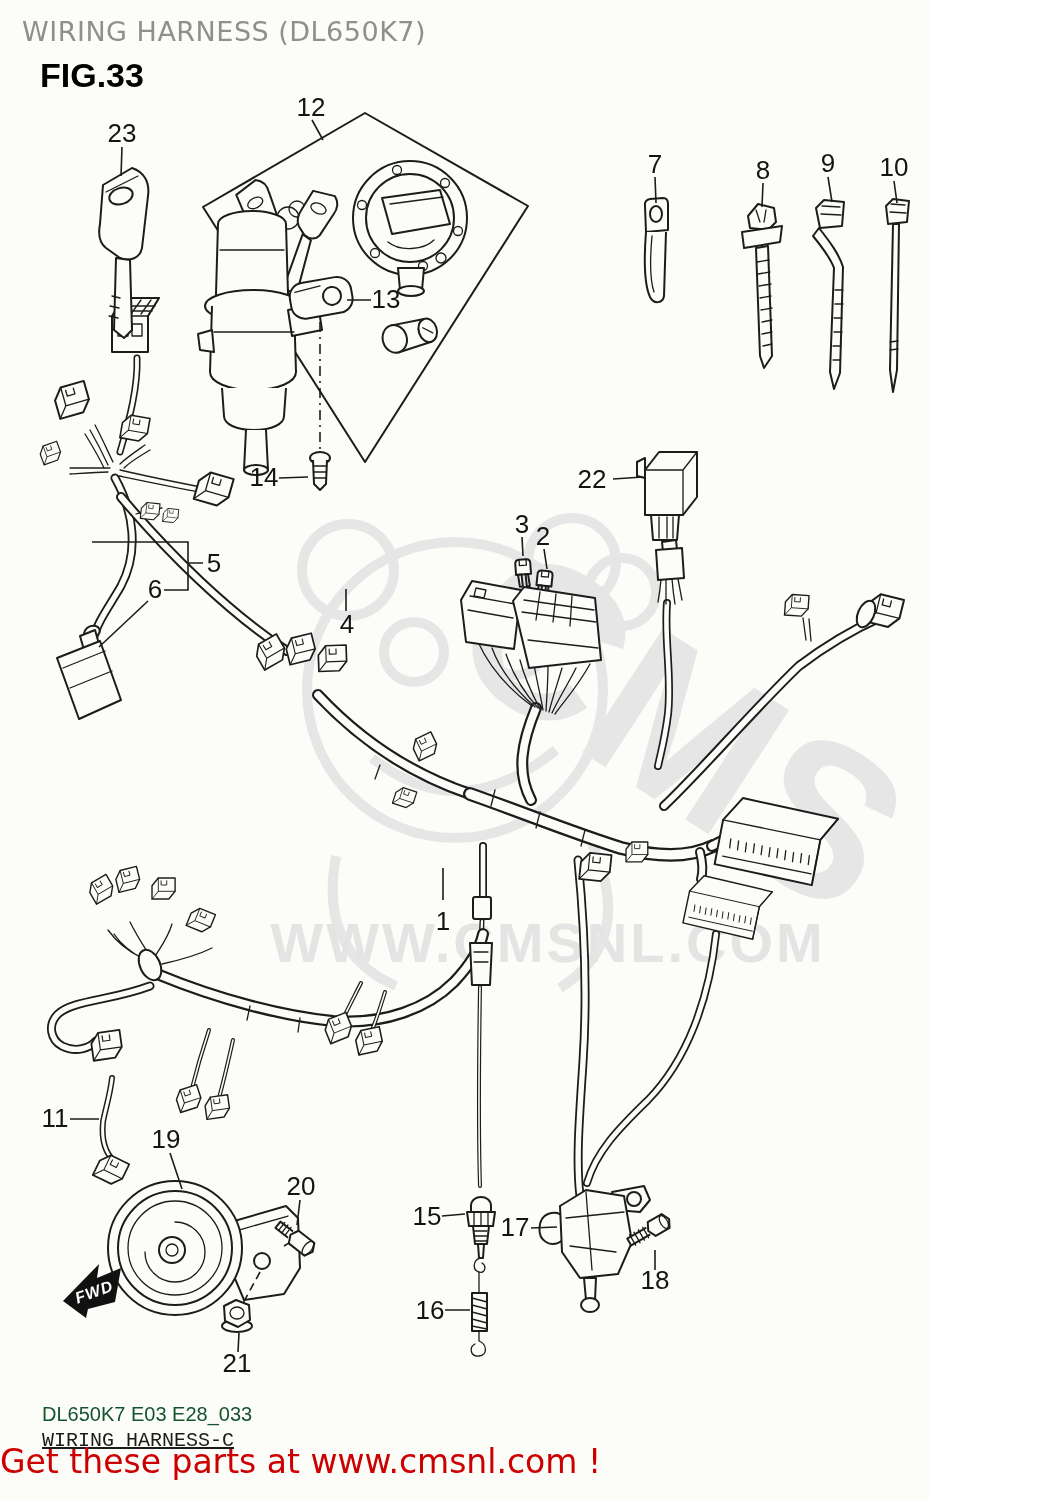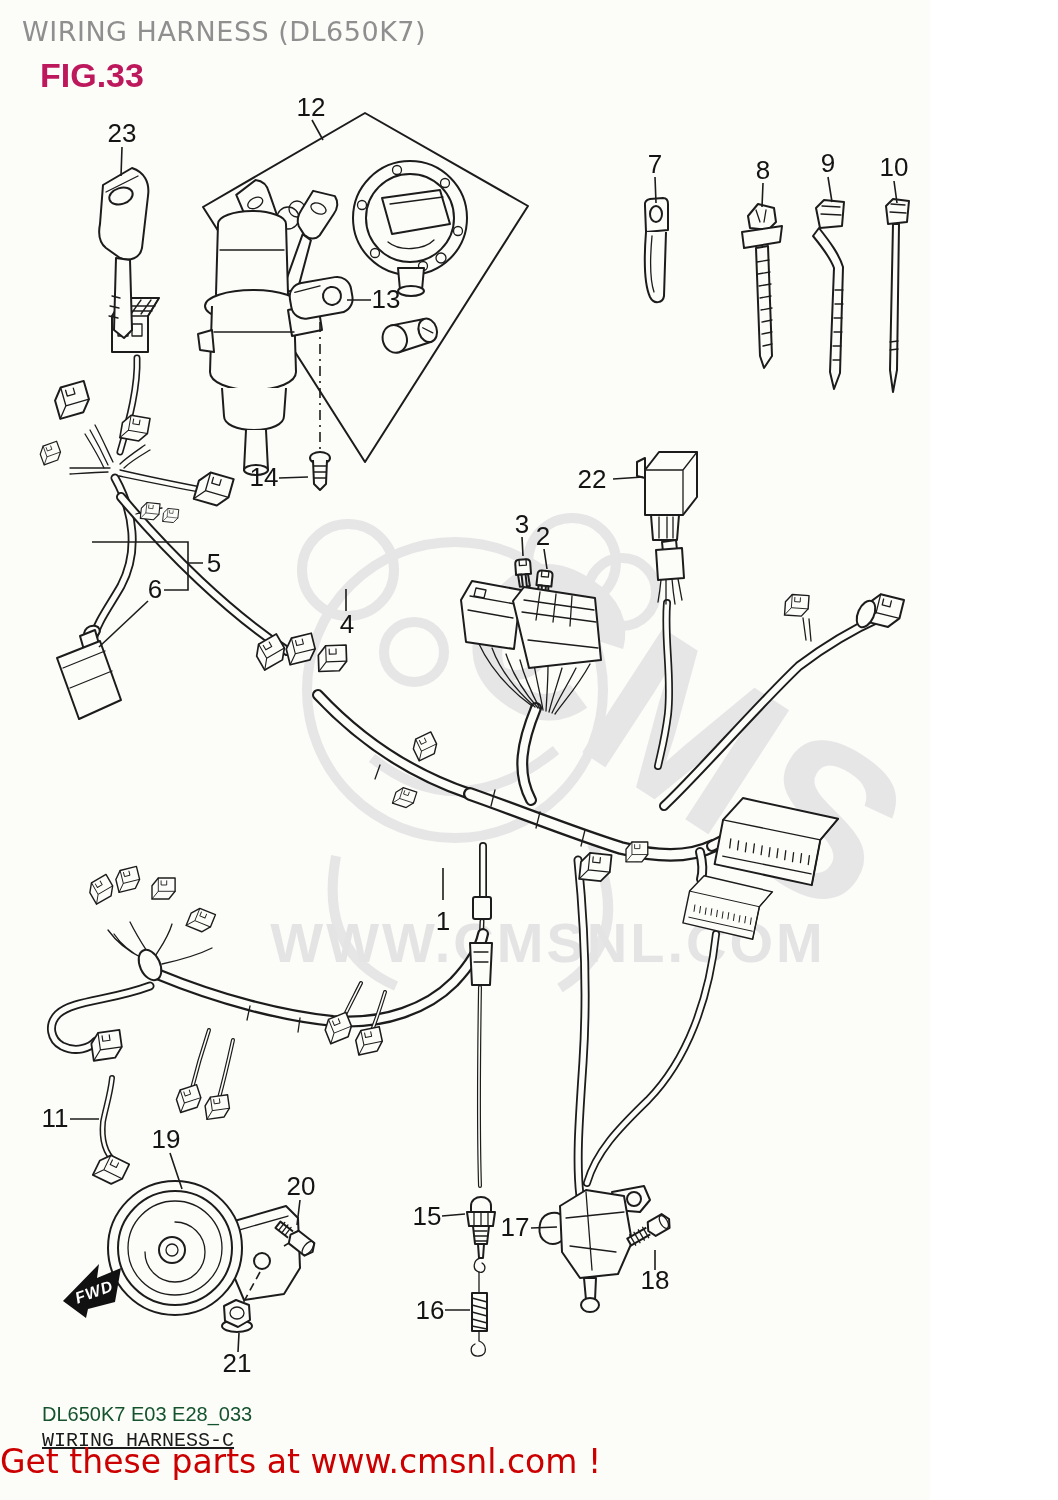--- a/index.html
+++ b/index.html
@@ -1,20 +1,20 @@
 <!DOCTYPE html>
 <html><head>
 <meta charset="utf-8">
 <style>
   html,body{margin:0;padding:0;background:#fff;}
   .page{position:relative;width:914px;height:1500px;background:#fcfdf9;overflow:hidden;
         font-family:"Liberation Sans",sans-serif;padding-left:16px;}
   .hdr-title{position:absolute;left:22px;top:16px;font-size:27px;color:#8f8f8f;letter-spacing:.5px;
              font-family:"DejaVu Sans",sans-serif;}
-  .hdr-fig{position:absolute;left:40px;top:56px;font-size:34px;font-weight:bold;color:#be185d;}
+  .hdr-fig{position:absolute;left:40px;top:56px;font-size:34px;font-weight:bold;color:#000000;}
   .ft-code{position:absolute;left:42px;top:1403px;font-size:20px;color:#14532d;}
   .ft-sheet{position:absolute;left:42px;top:1429px;font-size:20px;color:#1b1b1b;text-decoration:underline;cursor:pointer;font-family:Liberation Mono, monospace;}
   .ft-promo{position:absolute;left:0;width:1058px;top:1442px;text-align:left;font-size:33px;color:#cc0000;
             font-family:"DejaVu Sans",sans-serif;cursor:pointer;}
   svg{position:absolute;left:0;top:0;}
   .ln{fill:none;stroke:#1c1c1c;stroke-width:2;stroke-linecap:round;stroke-linejoin:round;}
   .lnf{fill:#fcfdf9;stroke:#1c1c1c;stroke-width:2;stroke-linejoin:round;}
   .thin{stroke-width:1.3;}
   .lead{fill:none;stroke:#1c1c1c;stroke-width:1.6;}
   .tube-o{fill:none;stroke:#1c1c1c;stroke-linecap:round;}

